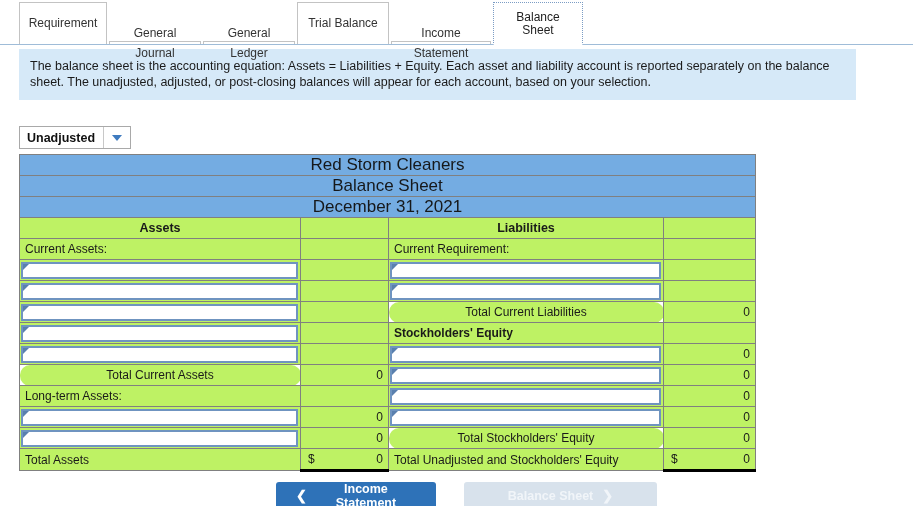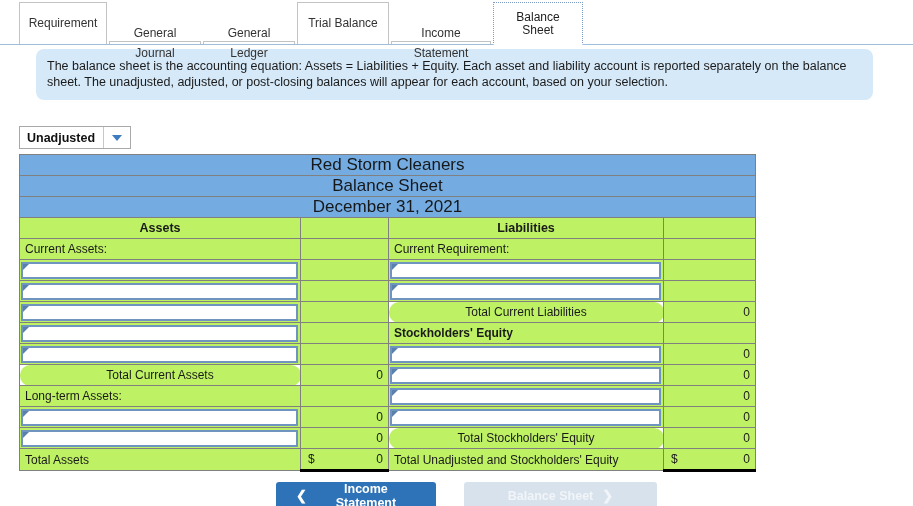--- a/index.html
+++ b/index.html
@@ -57,28 +57,27 @@
   .tab-w1 { width: 88px; }
   .tab-w2 { width: 92px; }
   .tab-w3 { width: 92px; }
   .tab-w4 { width: 92px; }
   .tab-w5 { width: 100px; }
   .tab-w6 { width: 90px; }
 
   
   .banner {
     box-sizing: border-box;
-    margin: 4px 0 0 36px;
+    margin: 4px 0 0 19px;
     width: 837px;
     background: #d6e9f8;
     padding: 9px 11px 10px 11px;
     font-size: 12.5px;
     line-height: 16px;
     color: #1b1b1b;
-    border-radius: 8px;
   }
 
   
   .select-row {
     margin: 9px 0 5px 19px;
     display: flex;
   }
   .select {
     display: flex;
     align-items: stretch;

